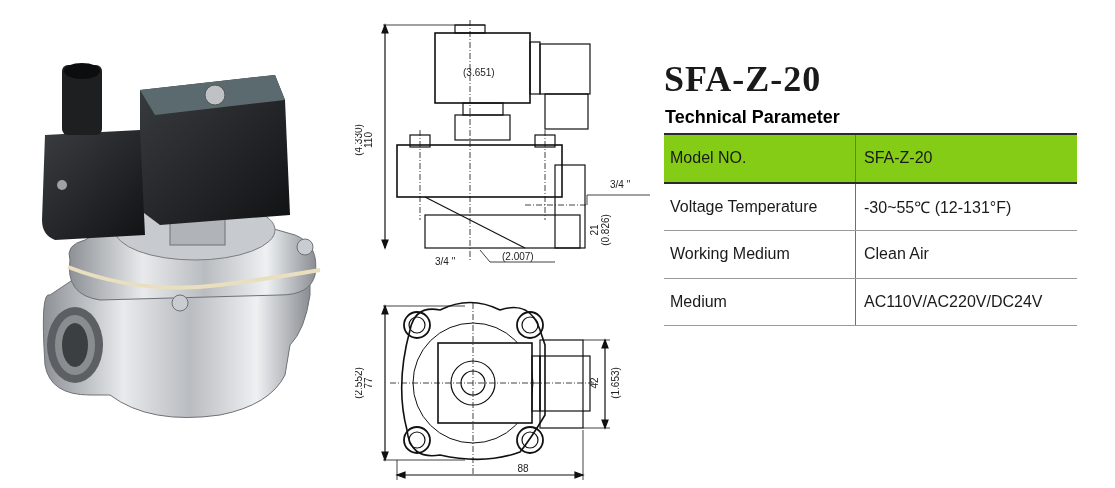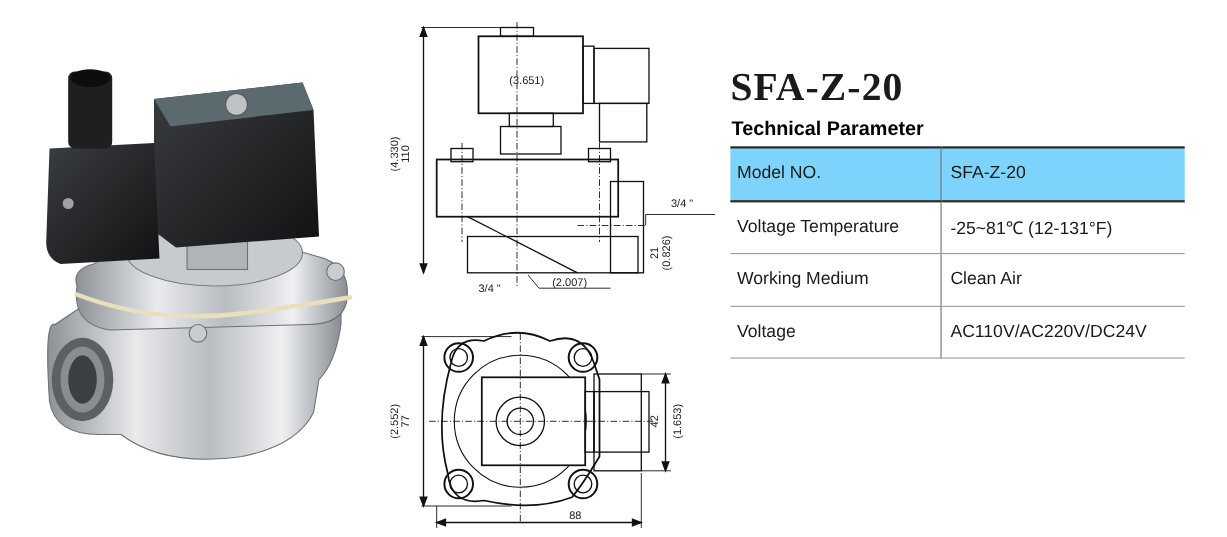--- a/index.html
+++ b/index.html
@@ -6,21 +6,21 @@
   body { width:1115px; height:488px; position:relative; overflow:hidden; font-family:"Liberation Sans", sans-serif; color:#1a1a1a; }
 
   .photo { position:absolute; left:20px; top:45px; width:320px; height:390px; }
   .drawing { position:absolute; left:355px; top:20px; width:300px; height:460px; }
 
   .title { position:absolute; left:664px; top:58px; font-family:"Liberation Serif", serif; font-weight:bold; font-size:36px; letter-spacing:1px; color:#1a1a1a; }
   .subtitle { position:absolute; left:665px; top:107px; font-weight:bold; font-size:18px; color:#000000; }
 
   .spec-table { position:absolute; left:664px; top:133px; width:413px; border-collapse:collapse; font-size:16px; }
   .spec-table td { height:46.5px; padding:0 0 0 6px; border-bottom:1.5px solid #9a9a9a; vertical-align:middle; }
-  .spec-table tr:first-child td { background:#7dd3fc; border-top:2px solid #2a2a2a; border-bottom:2px solid #2a2a2a; }
+  .spec-table tr:first-child td { background:#84cc16; border-top:2px solid #2a2a2a; border-bottom:2px solid #2a2a2a; }
   .spec-table td.label { width:185px; border-right:1.5px solid #707070; }
   .spec-table td.value { padding-left:8px; }
 </style>
 </head>
 <body>
 
 <svg class="photo" viewBox="0 0 320 390">
   <defs>
     <linearGradient id="metal" x1="0" x2="1" y1="0" y2="0">
       <stop offset="0" stop-color="#8d9196"></stop>
@@ -152,24 +152,24 @@
 <div class="subtitle">Technical Parameter</div>
 
 <table class="spec-table">
   <tbody>
       <tr>
     <td class="label">Model NO.</td>
     <td class="value">SFA-Z-20</td>
   </tr>
   <tr>
     <td class="label">Voltage Temperature</td>
-    <td class="value">-25~81℃ (12-131°F)</td>
+    <td class="value">-30~55℃ (12-131°F)</td>
   </tr>
   <tr>
     <td class="label">Working Medium</td>
     <td class="value">Clean Air</td>
   </tr>
   <tr>
-    <td class="label">Voltage</td>
+    <td class="label">Medium</td>
     <td class="value">AC110V/AC220V/DC24V</td>
   </tr>
 </tbody>
   </table>
 
 </body></html>

